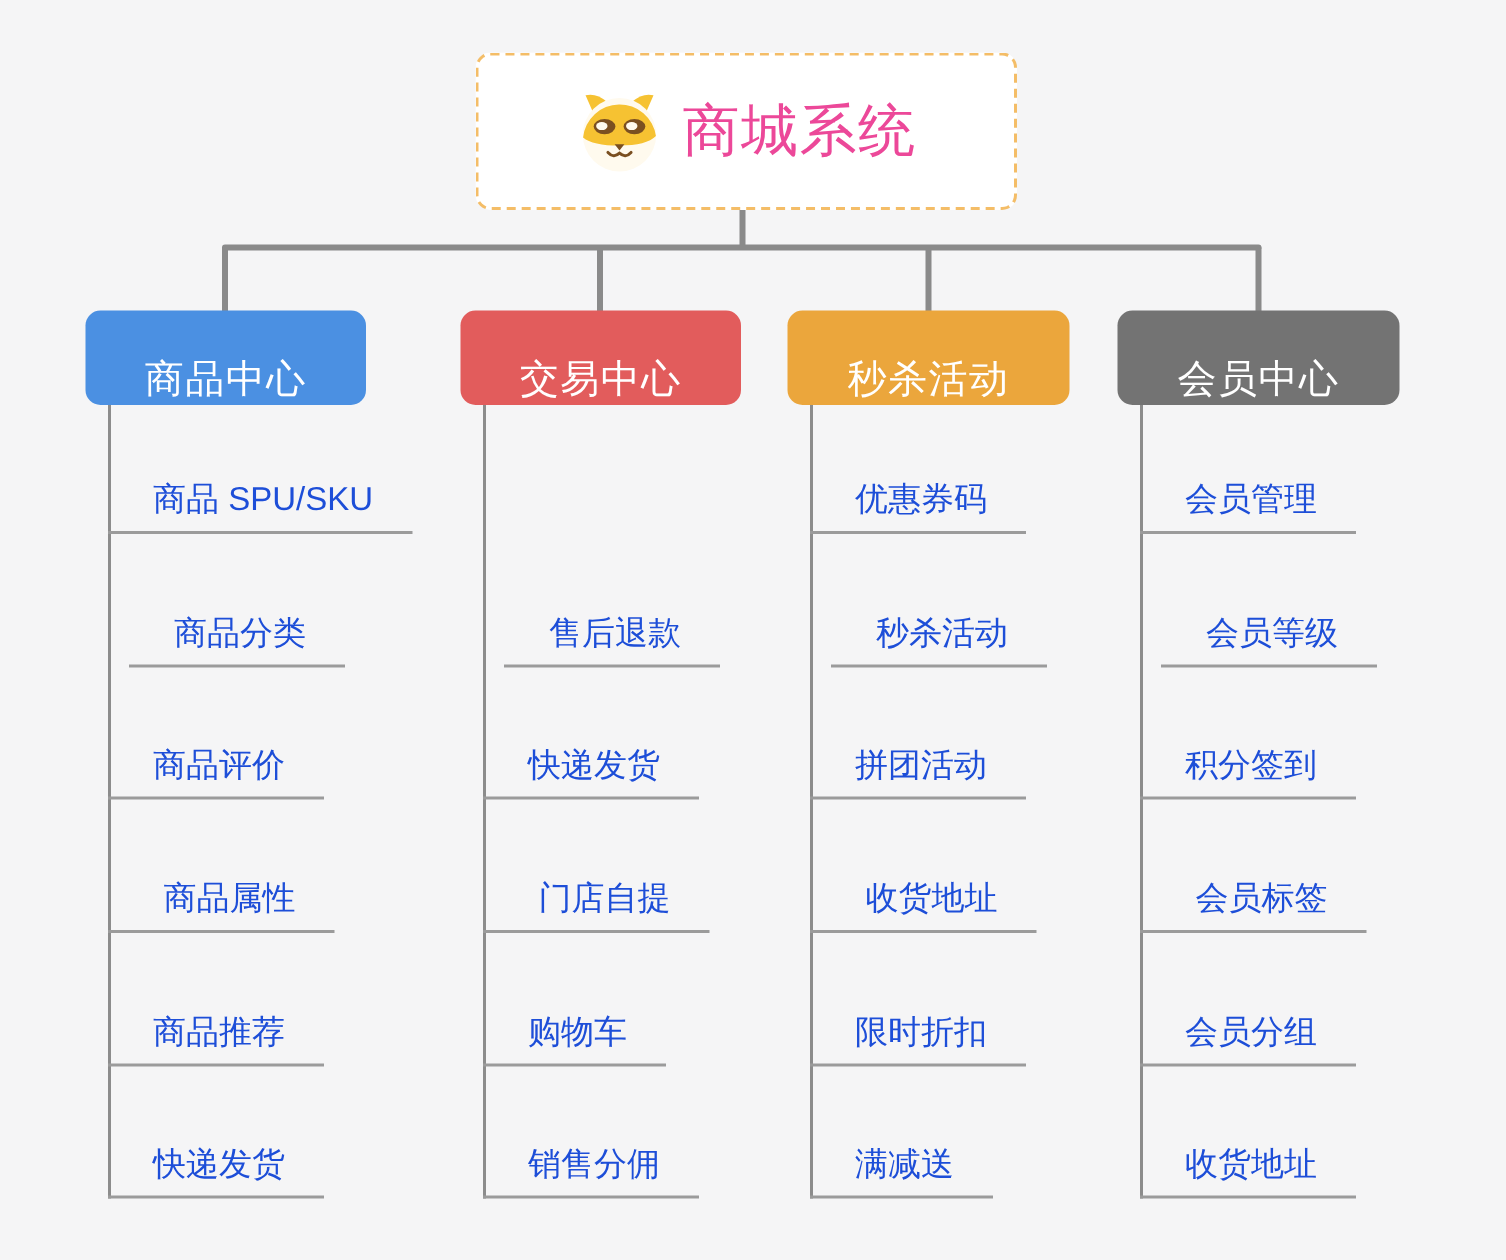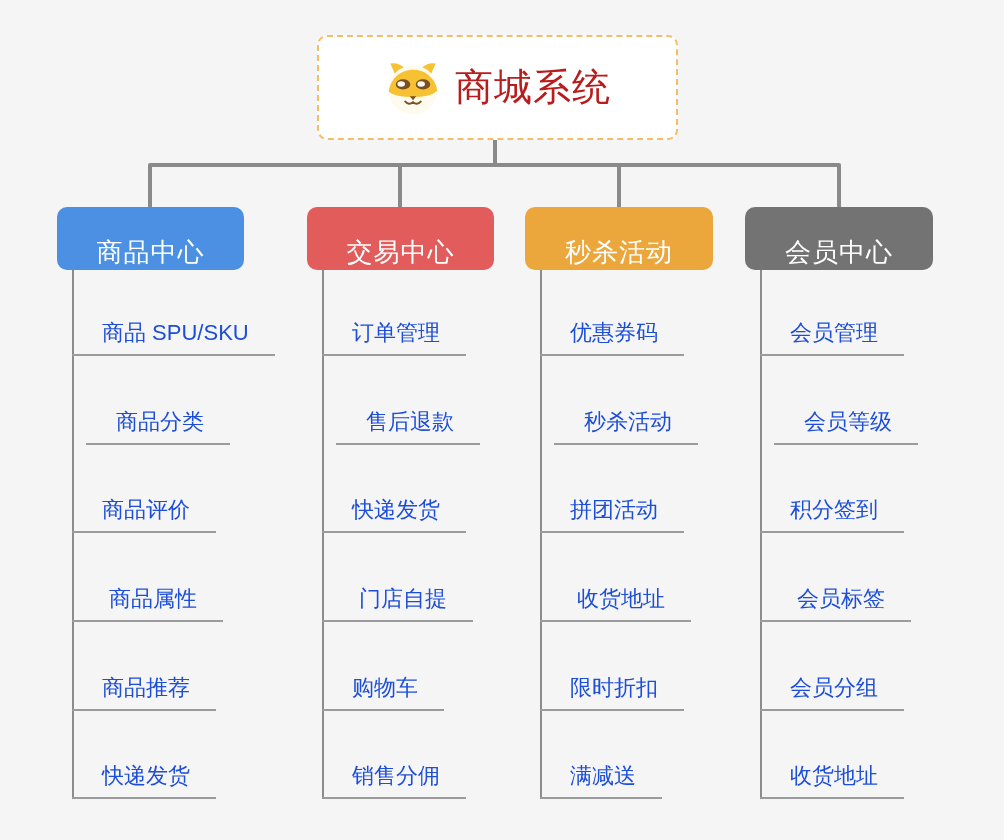--- a/index.html
+++ b/index.html
@@ -9,21 +9,21 @@
   .conn{position:absolute;background:#8a8a8a;}
   .root-drop{left:493px;top:139px;width:4px;height:26px;}
   .bus{left:148px;top:163px;width:693px;height:4px;border-radius:2px;}
   .drop{top:165px;width:4px;height:44px;}
   .drop-0{left:148px;} .drop-1{left:398px;} .drop-2{left:617px;} .drop-3{left:837px;}
 
   
   .root-node{position:absolute;left:317px;top:35px;width:361px;height:105px;box-sizing:border-box;
     background:#ffffff;border:2px dashed #f4bd67;border-radius:10px;
     display:flex;align-items:center;justify-content:center;gap:13px;cursor:pointer;}
-  .root-title{font-size:38px;color:#b91c1c;letter-spacing:1px;white-space:nowrap;}
+  .root-title{font-size:38px;color:#ec4899;letter-spacing:1px;white-space:nowrap;}
   .dog{width:58px;height:58px;display:block;}
 
   
   .column{position:absolute;top:207px;height:594px;}
   .col-0{left:57px;width:187px;}
   .col-1{left:307px;width:187px;}
   .col-2{left:525px;width:188px;}
   .col-3{left:745px;width:188px;}
 
   .branch-box{width:100%;height:63px;border-radius:10px;display:flex;align-items:flex-end;justify-content:center;
@@ -74,21 +74,20 @@
     <div class="leaf r3">商品属性</div>
     <div class="leaf r4">商品推荐</div>
     <div class="leaf r5">快递发货</div>
   </div>
 
   <div class="column col-1">
     <div class="branch-box" style="background-color: rgb(226, 92, 92);">
       <span>交易中心</span>
     </div>
     <div class="spine"></div>
-    <div class="leaf r0">订单管理</div>
     <div class="leaf r1">售后退款</div>
     <div class="leaf r2">快递发货</div>
     <div class="leaf r3">门店自提</div>
     <div class="leaf r4">购物车</div>
     <div class="leaf r5">销售分佣</div>
   </div>
 
   <div class="column col-2">
     <div class="branch-box" style="background-color: rgb(235, 166, 60);">
       <span>秒杀活动</span>

